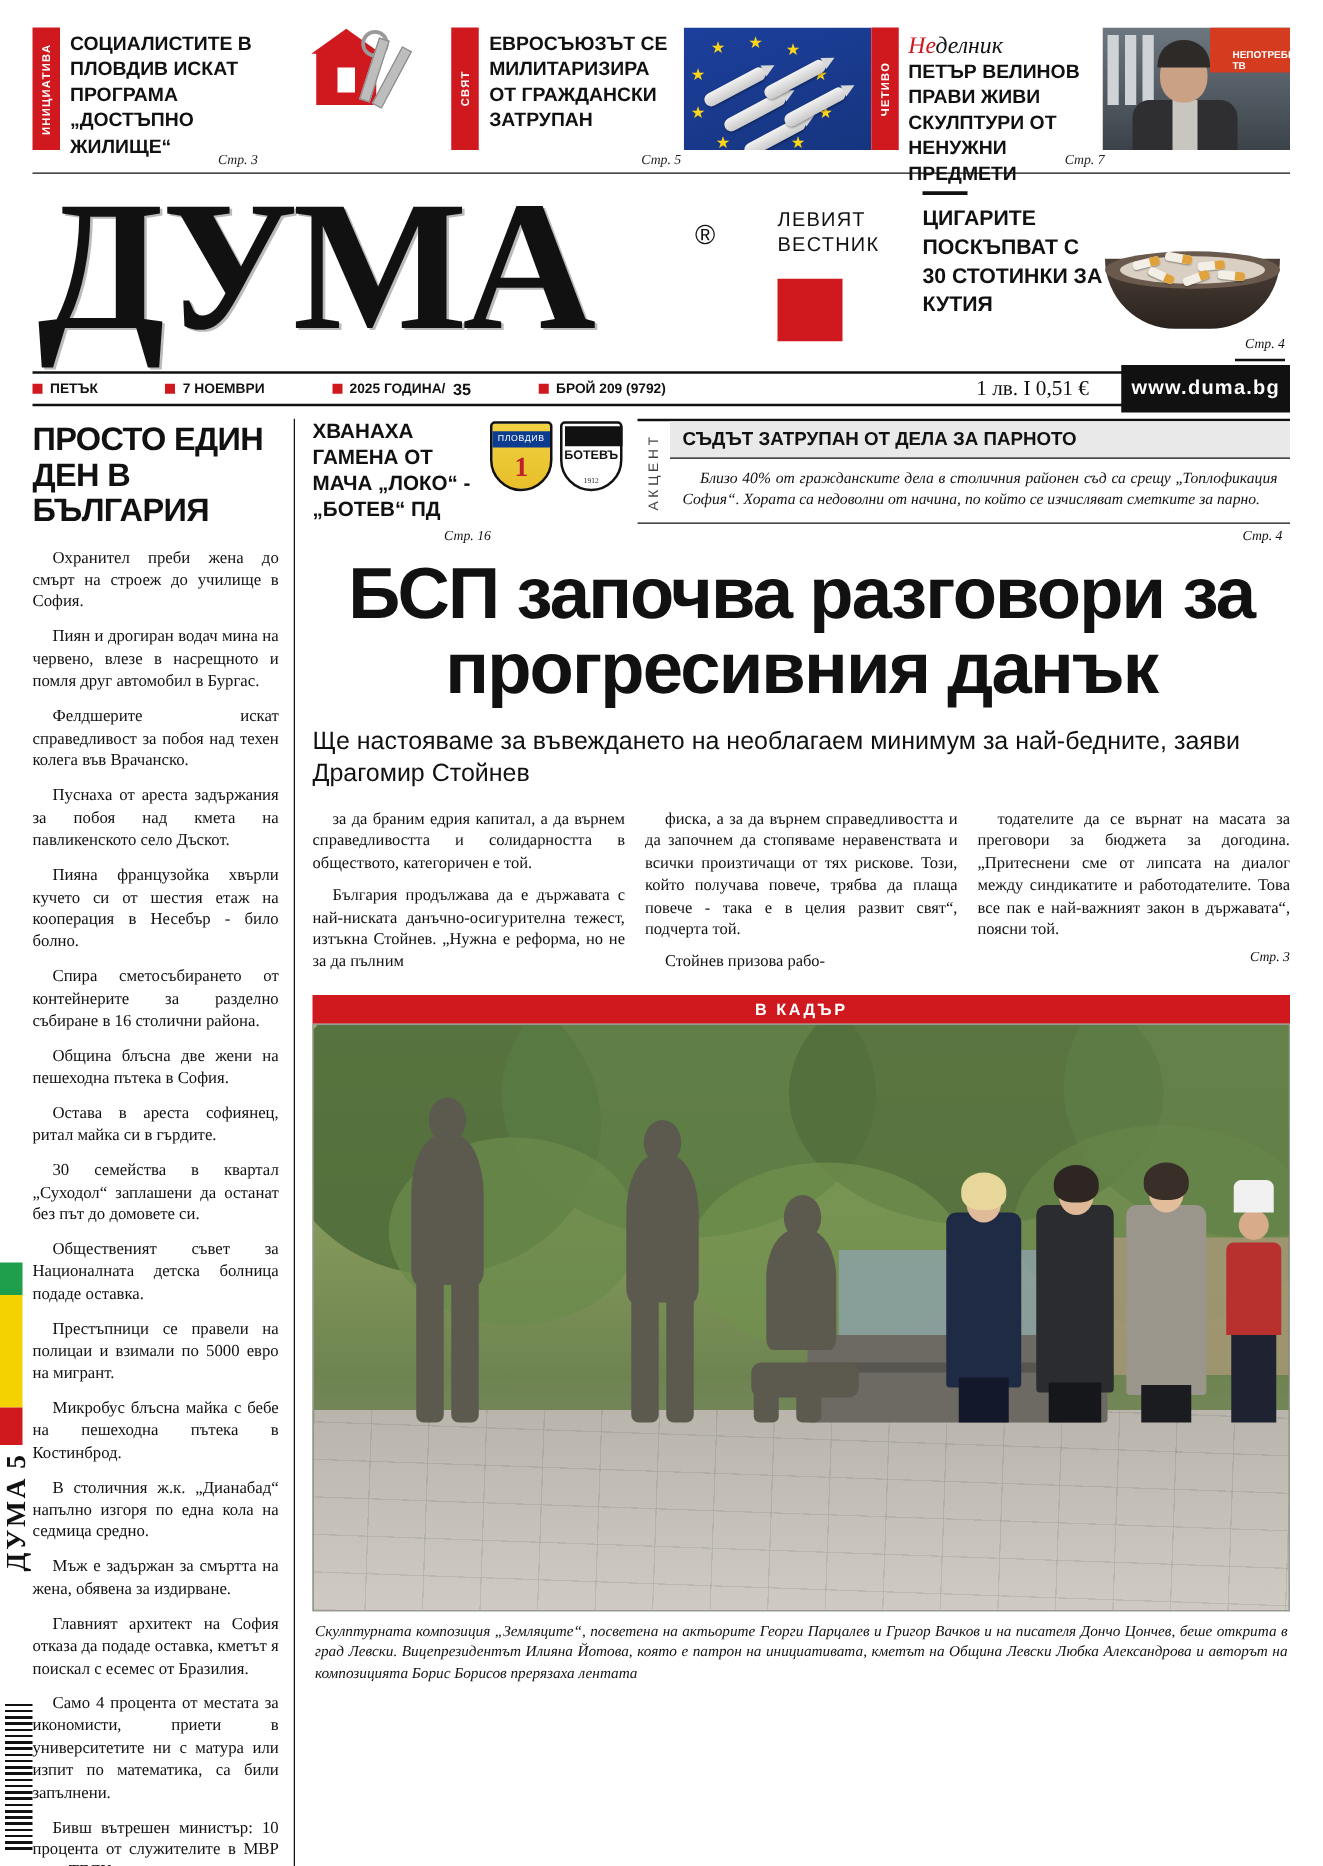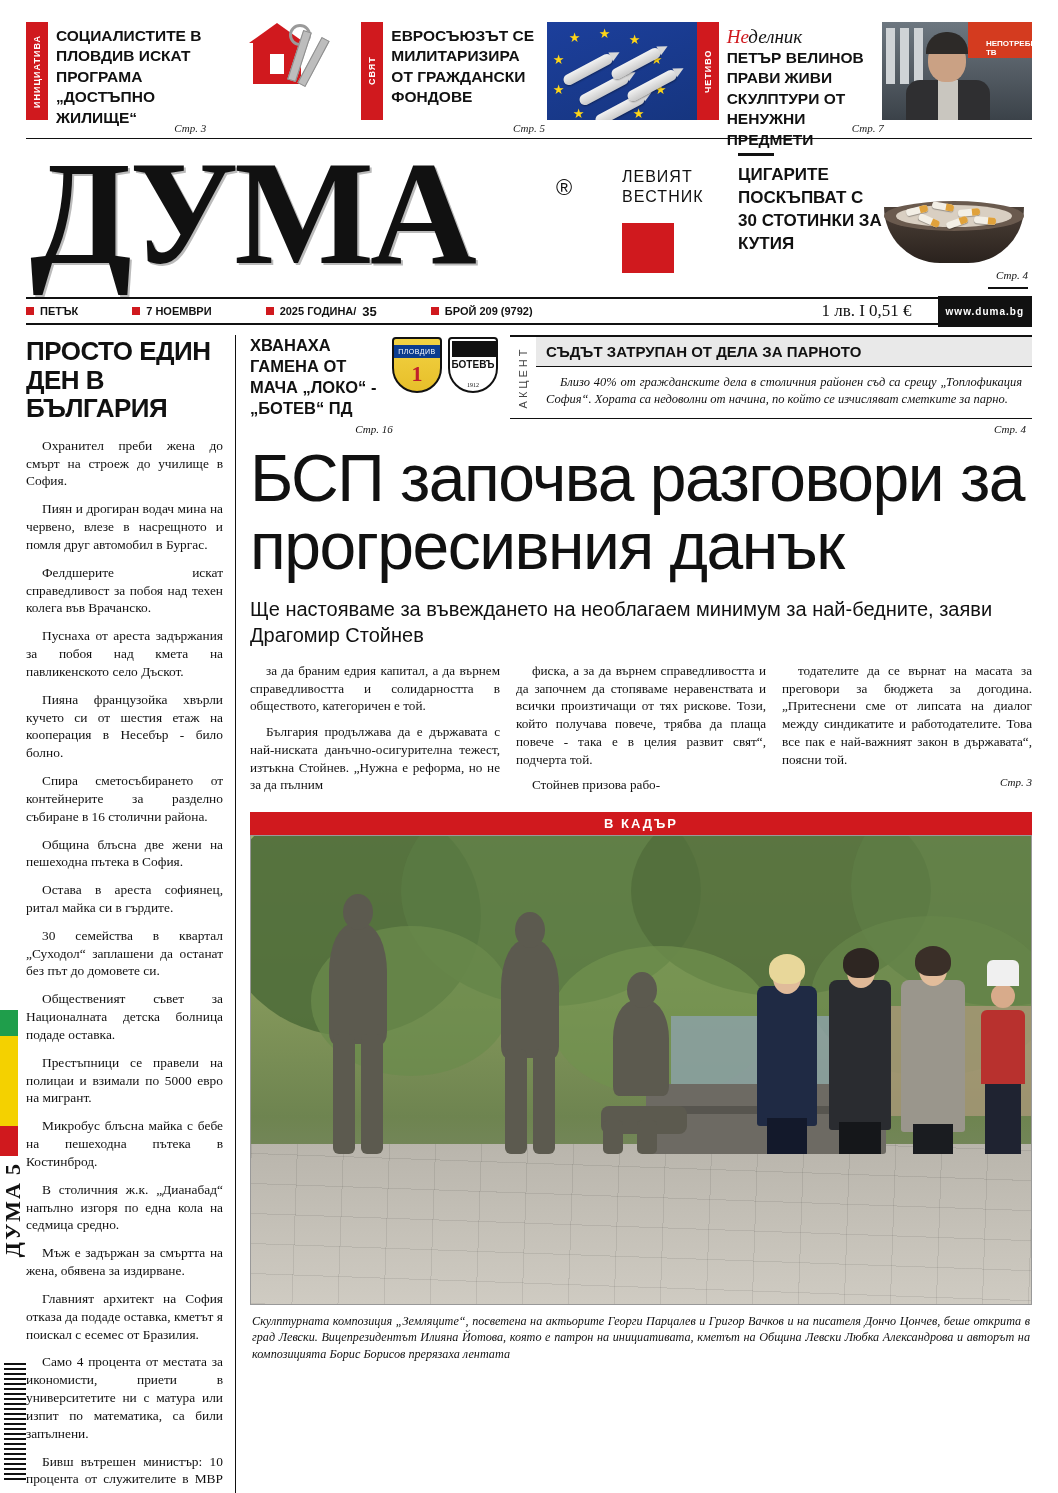--- a/index.html
+++ b/index.html
@@ -104,21 +104,21 @@
   .cig-underline { position:absolute; right:4px; top:134px; width:40px; border-top:2px solid #111; }
 
   
   .dateline {
     display:flex; align-items:center; border-top:2px solid #111; border-bottom:2px solid #111;
     height:28px; margin-top:2px; font-family:"Liberation Sans", sans-serif; font-size:11px; font-weight:bold;
   }
   .dl-item { display:flex; align-items:center; gap:6px; margin-right:54px; }
   .dl-sq { width:8px;height:8px;background:#d0191e; display:inline-block; }
   .dl-price { margin-left:auto; font-family:"Liberation Serif",serif; font-size:17px; font-weight:normal; }
-  .dl-site { margin-left:26px; background:#111; color:#fff; font-size:10px; padding:10px 8px; letter-spacing:1px;}
+  .dl-site { margin-left:26px; background:#111; color:#fff; font-size:16px; padding:10px 8px; letter-spacing:1px;}
 
   
   .content { display:flex; margin-top:10px; }
   .col-left { width:210px; padding-right:12px; border-right:1px solid #111; }
   .col-main { flex:1; padding-left:14px; }
 
   .lead-title {
     font-family:"Liberation Sans", sans-serif; font-weight:bold; font-size:26px; line-height:1.1;
     letter-spacing:-0.5px; margin:2px 0 14px;
   }
@@ -160,22 +160,22 @@
     padding:6px 10px; border-bottom:1px solid #111;
   }
   .akcent-text { font-style:italic; font-size:12.5px; line-height:1.35; padding:7px 10px 4px; text-align:justify; text-indent:14px;}
   .pg-italic { font-style:italic; font-size:11px; }
   .main-top-pages { display:flex; margin-top:4px; }
   .main-top-pages .a { width:248px; text-align:center; }
   .main-top-pages .b { flex:1; text-align:right; padding-right:6px; }
 
   
   .headline {
-    font-family:"Liberation Sans", sans-serif; font-weight:normal;
-    font-size:66px; line-height:1.02; letter-spacing:-1.5px; margin:10px 0 0;
+    font-family:"Liberation Sans", sans-serif; font-weight:bold;
+    font-size:58px; line-height:1.02; letter-spacing:-1.5px; margin:10px 0 0;text-align:center;
   }
   .subhead {
     font-family:"Liberation Sans", sans-serif; font-size:20px; line-height:1.3;
     margin:16px 0 14px; color:#111;
   }
   .cols3 { display:flex; gap:16px; }
   .cols3 p { font-size:13.2px; line-height:1.34; text-align:justify; text-indent:16px; margin:0 0 8px; }
   .cols3 > div { flex:1; }
   .art-page { text-align:right; font-style:italic; font-size:11px; margin-top:2px; }
 
@@ -225,21 +225,21 @@
           <div class="keyring"></div>
           <div class="key key1"></div>
           <div class="key key2"></div>
         </div>
       </div>
     </div>
 
     <div class="teaser">
       <div class="tz-tag">СВЯТ</div>
       <div class="tz-body">
-        <div class="tz-text">ЕВРОСЪЮЗЪТ СЕ МИЛИТАРИЗИРА ОТ ГРАЖДАНСКИ ФОНДОВЕ</div>
+        <div class="tz-text">ЕВРОСЪЮЗЪТ СЕ МИЛИТАРИЗИРА ОТ ГРАЖДАНСКИ ЗАТРУПАН</div>
         <div class="tz-art w2">
           <div class="euflag"></div>
           <span class="eustar" style="left:22px;top:8px;">★</span>
           <span class="eustar" style="left:52px;top:4px;">★</span>
           <span class="eustar" style="left:82px;top:10px;">★</span>
           <span class="eustar" style="left:104px;top:30px;">★</span>
           <span class="eustar" style="left:108px;top:60px;">★</span>
           <span class="eustar" style="left:86px;top:84px;">★</span>
           <span class="eustar" style="left:56px;top:92px;">★</span>
           <span class="eustar" style="left:26px;top:84px;">★</span>

